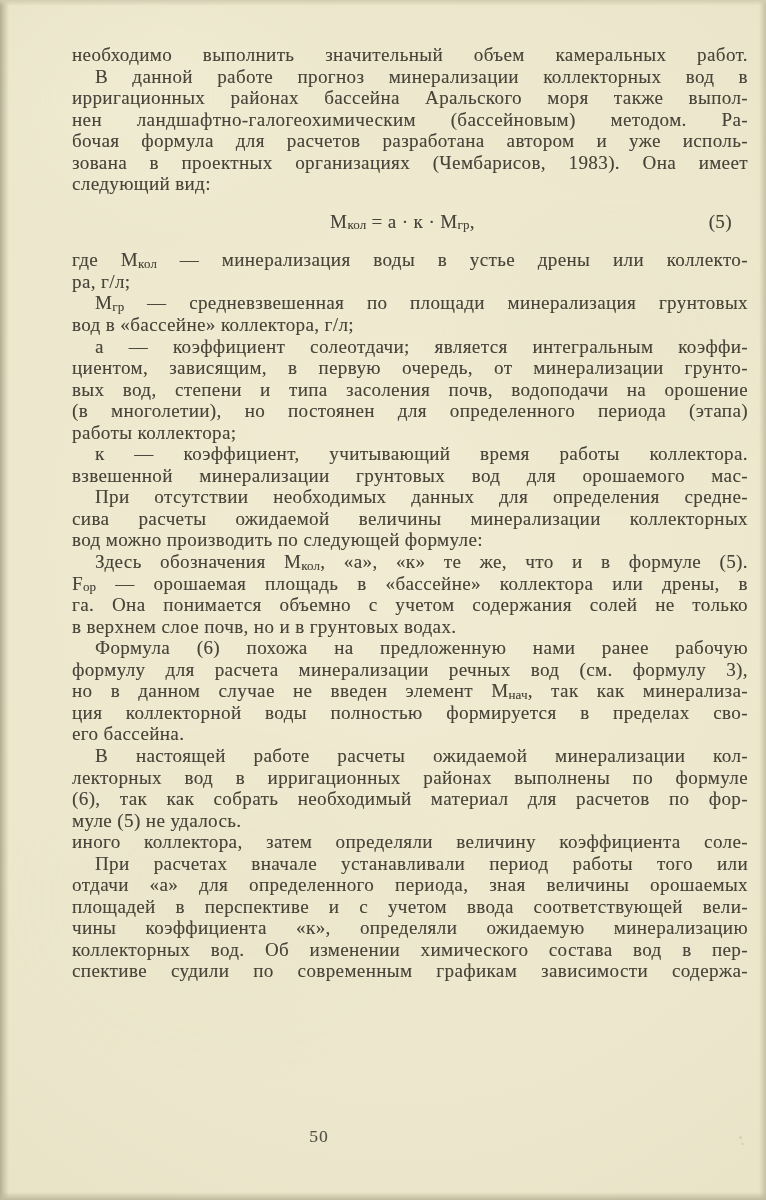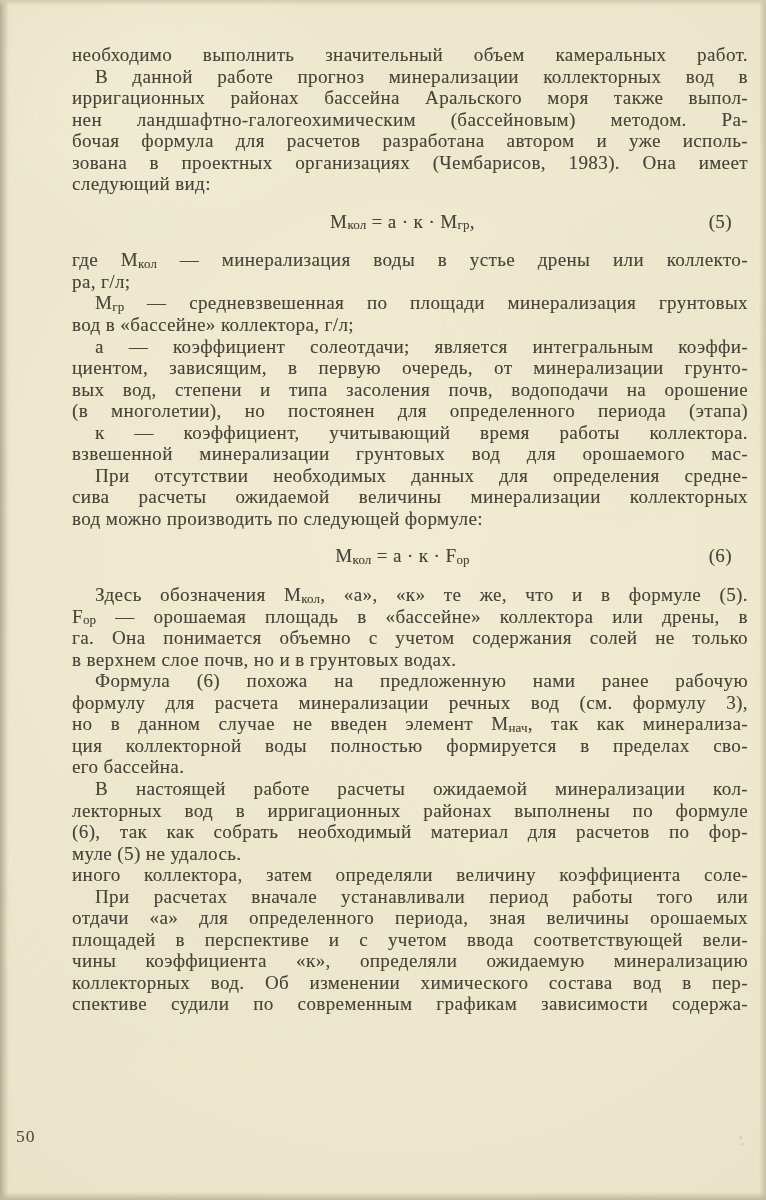--- a/index.html
+++ b/index.html
@@ -29,21 +29,21 @@
     position:absolute;left:72px;top:44px;width:676px;
     font-size:19px;line-height:21.55px;letter-spacing:.4px;
     text-shadow:.2px .2px .4px rgba(70,64,50,.35);
   }
   .line{text-align:justify;text-align-last:justify;}
   .line.end{text-align-last:left;}
   .line.indent{text-indent:23px;}
   sub{font-size:.68em;line-height:0;letter-spacing:.2px;position:relative;top:.12em;vertical-align:baseline;}
   .formula{position:relative;text-align:center;text-align-last:center;margin:16px 15px 17px 0;}
   .formula .fnum{position:absolute;right:1px;top:0;}
-  .pagenum-row{position:absolute;left:0;top:1126px;width:606px;text-align:left;}
+  .pagenum-row{position:absolute;left:0;top:1126px;width:606px;text-align:center;}
   .pagenum-row span{display:inline-block;transform:translateX(16px);
     font-size:17.5px;color:#5550446;color:#555044;letter-spacing:1px;
     text-shadow:.2px .2px .4px rgba(70,64,50,.3);}
   .speck{position:absolute;background:rgba(120,113,92,.55);border-radius:50%;}
   .speck.a{left:739px;top:1136px;width:3px;height:3px;opacity:.35;}
   .speck.b{left:741px;top:1143px;width:3px;height:2px;opacity:.3;}
 </style>
 </head>
 <body>
 
@@ -64,26 +64,26 @@
       <div class="line end"><span>следующий вид:</span></div>
       <div class="formula"><span><span>М</span><sub>кол</sub><span> = а · к · М</span><sub>гр</sub><span>,</span></span><span class="fnum">(5)</span></div>
       <div class="line"><span>где М</span><sub>кол</sub><span> — минерализация воды в устье дрены или коллекто-</span></div>
       <div class="line end"><span>ра, г/л;</span></div>
       <div class="line indent"><span>М</span><sub>гр</sub><span> — средневзвешенная по площади минерализация грунтовых</span></div>
       <div class="line end"><span>вод в «бассейне» коллектора, г/л;</span></div>
       <div class="line indent"><span>а — коэффициент солеотдачи; является интегральным коэффи-</span></div>
       <div class="line"><span>циентом, зависящим, в первую очередь, от минерализации грунто-</span></div>
       <div class="line"><span>вых вод, степени и типа засоления почв, водоподачи на орошение</span></div>
       <div class="line"><span>(в многолетии), но постоянен для определенного периода (этапа)</span></div>
+      <div class="line end"><span>работы коллектора;</span></div>
       <div class="line indent"><span>к — коэффициент, учитывающий время работы коллектора.</span></div>
       <div class="line"><span>взвешенной минерализации грунтовых вод для орошаемого мас-</span></div>
       <div class="line indent"><span>При отсутствии необходимых данных для определения средне-</span></div>
       <div class="line"><span>сива расчеты ожидаемой величины минерализации коллекторных</span></div>
       <div class="line end"><span>вод можно производить по следующей формуле:</span></div>
-      <div class="formula"><span><span>М</span><sub>кол</sub><span> = а · к · F</span><sub>ор</sub></span><span class="fnum">(6)</span></div>
       <div class="line indent"><span>Здесь обозначения М</span><sub>кол</sub><span>, «а», «к» те же, что и в формуле (5).</span></div>
       <div class="line"><span>F</span><sub>ор</sub><span> — орошаемая площадь в «бассейне» коллектора или дрены, в</span></div>
       <div class="line"><span>га. Она понимается объемно с учетом содержания солей не только</span></div>
       <div class="line end"><span>в верхнем слое почв, но и в грунтовых водах.</span></div>
       <div class="line indent"><span>Формула (6) похожа на предложенную нами ранее рабочую</span></div>
       <div class="line"><span>формулу для расчета минерализации речных вод (см. формулу 3),</span></div>
       <div class="line"><span>но в данном случае не введен элемент М</span><sub>нач</sub><span>, так как минерализа-</span></div>
       <div class="line"><span>ция коллекторной воды полностью формируется в пределах сво-</span></div>
       <div class="line end"><span>его бассейна.</span></div>
       <div class="line indent"><span>В настоящей работе расчеты ожидаемой минерализации кол-</span></div>

